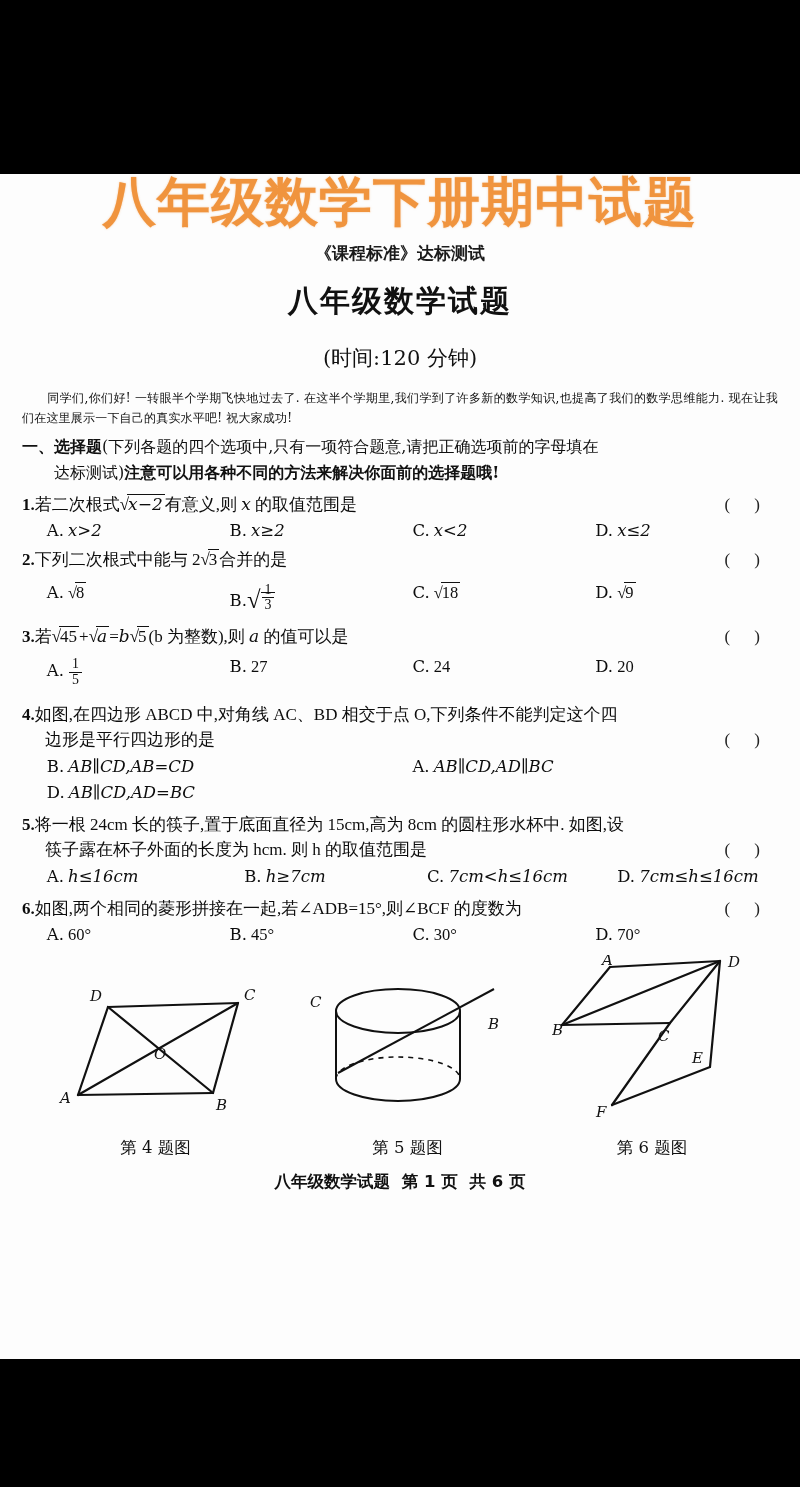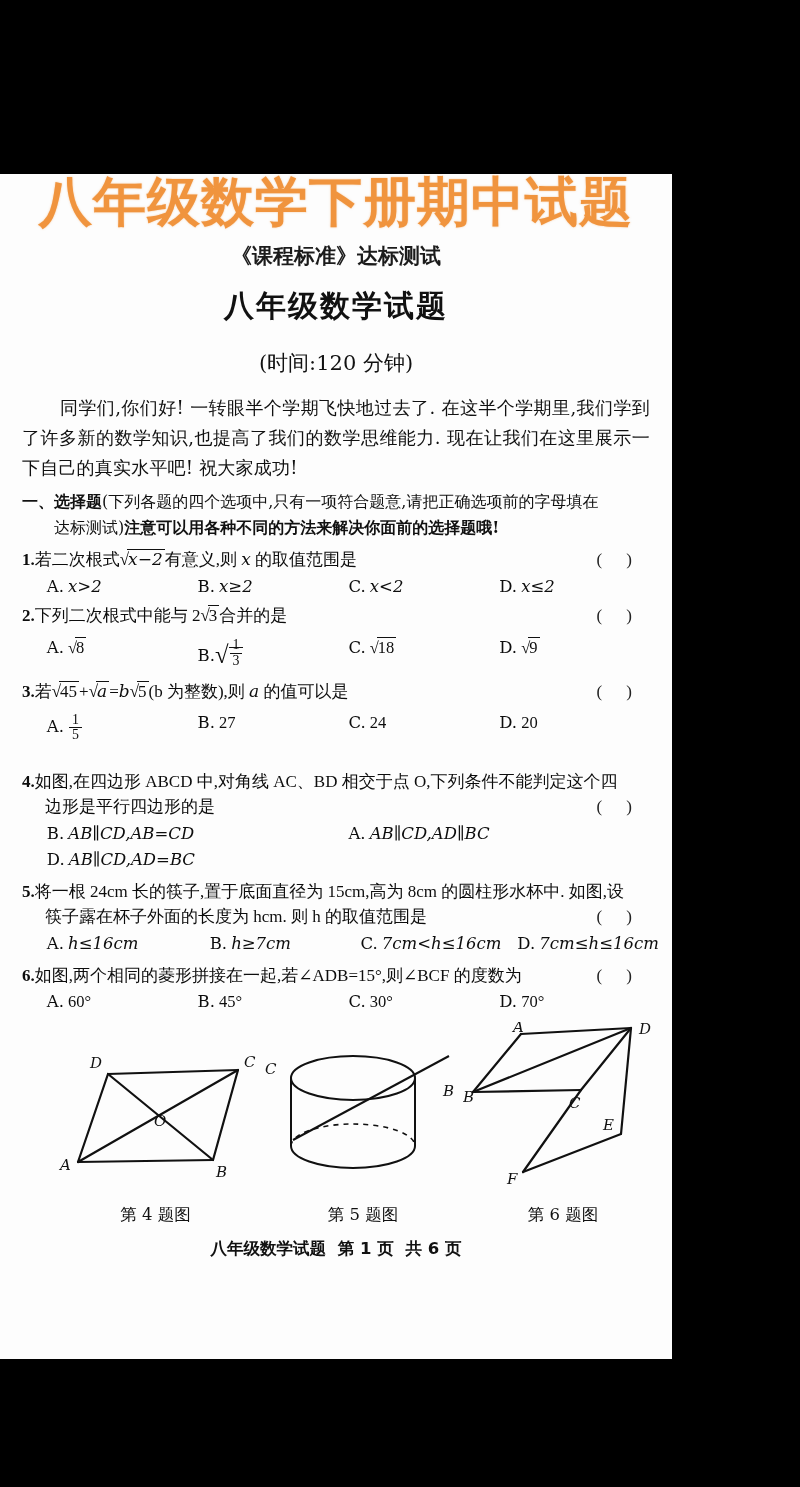--- a/index.html
+++ b/index.html
@@ -4,49 +4,49 @@
 <style>
   html,body{margin:0;padding:0;}
   body{
     width:800px;height:1487px;background:#000;
     font-family:"Liberation Serif","DejaVu Serif",serif;
     overflow:hidden;
   }
   .bar-top{width:800px;height:152px;background:#000;}
   .bar-bottom{width:800px;height:150px;background:#000;}
   .page{
-    width:672px;height:1185px;background:#fdfdfd;
+    width:800px;height:1185px;background:#fdfdfd;
     position:relative;box-sizing:border-box;
     padding:0 22px;
   }
   
   .banner{
     text-align:center;margin-top:22px;
     font-family:"DejaVu Sans","Liberation Sans",sans-serif;
     font-weight:bold;font-size:53px;letter-spacing:1px;
     color:#f0943e;line-height:1.05;
     text-shadow:0 0 2px rgba(240,148,62,.5);
   }
   .subtitle{
-    text-align:center;font-size:21px;margin-top:12px;
+    text-align:center;font-size:17px;margin-top:12px;
     font-family:"DejaVu Sans","Liberation Sans",sans-serif;
     color:#1b1b1b;font-weight:600;
   }
   .doc-title{
     text-align:center;font-size:30px;margin-top:16px;
     font-family:"DejaVu Sans","Liberation Sans",sans-serif;
     font-weight:bold;color:#111;letter-spacing:2px;
   }
   .timing{
     text-align:center;font-size:21px;margin-top:22px;color:#111;
     font-family:"DejaVu Serif",serif;
   }
   
   .intro{
-    margin-top:16px;font-size:18px;line-height:1.68;color:#111;
+    margin-top:16px;font-size:12px;line-height:1.68;color:#111;
     text-align:justify;letter-spacing:.2px;
     font-family:"DejaVu Serif","Liberation Serif",serif;
   }
   .intro .indent{display:inline-block;width:2.1em;}
   .section-head{
     margin-top:6px;font-size:16px;line-height:1.62;color:#111;
     text-align:justify;font-family:"DejaVu Serif",serif;
   }
   .section-head b{font-weight:bold;}
   .section-head .sub{display:block;padding-left:2.0em;}
@@ -139,21 +139,21 @@
       <span class="paren">( )</span>
     </div>
     <div class="opts g4" style="margin-top:8px;">
       <div><span class="lab">A.</span>&nbsp;<span class="frac"><span class="n">1</span><span class="d">5</span></span></div>
       <div><span class="lab">B.</span>&nbsp;<span>27</span></div>
       <div><span class="lab">C.</span>&nbsp;<span>24</span></div>
       <div><span class="lab">D.</span>&nbsp;<span>20</span></div>
     </div>
   </div>
 
-  <div class="q" style="margin-top:26px;">
+  <div class="q" style="margin-top:14px;">
     <div class="q-stem" style="padding-right:0;">
       <span class="num">4.</span><span>如图,在四边形 ABCD 中,对角线 AC、BD 相交于点 O,下列条件不能判定这个四</span>
     </div>
     <div class="q-stem2">
       <span>边形是平行四边形的是</span>
       <span class="paren">( )</span>
     </div>
     <div class="opts g2">
       <div><span class="lab">B.</span>&nbsp;<i class="v">AB∥CD,AB=CD</i></div>
       <div><span class="lab">A.</span>&nbsp;<i class="v">AB∥CD,AD∥BC</i></div>

